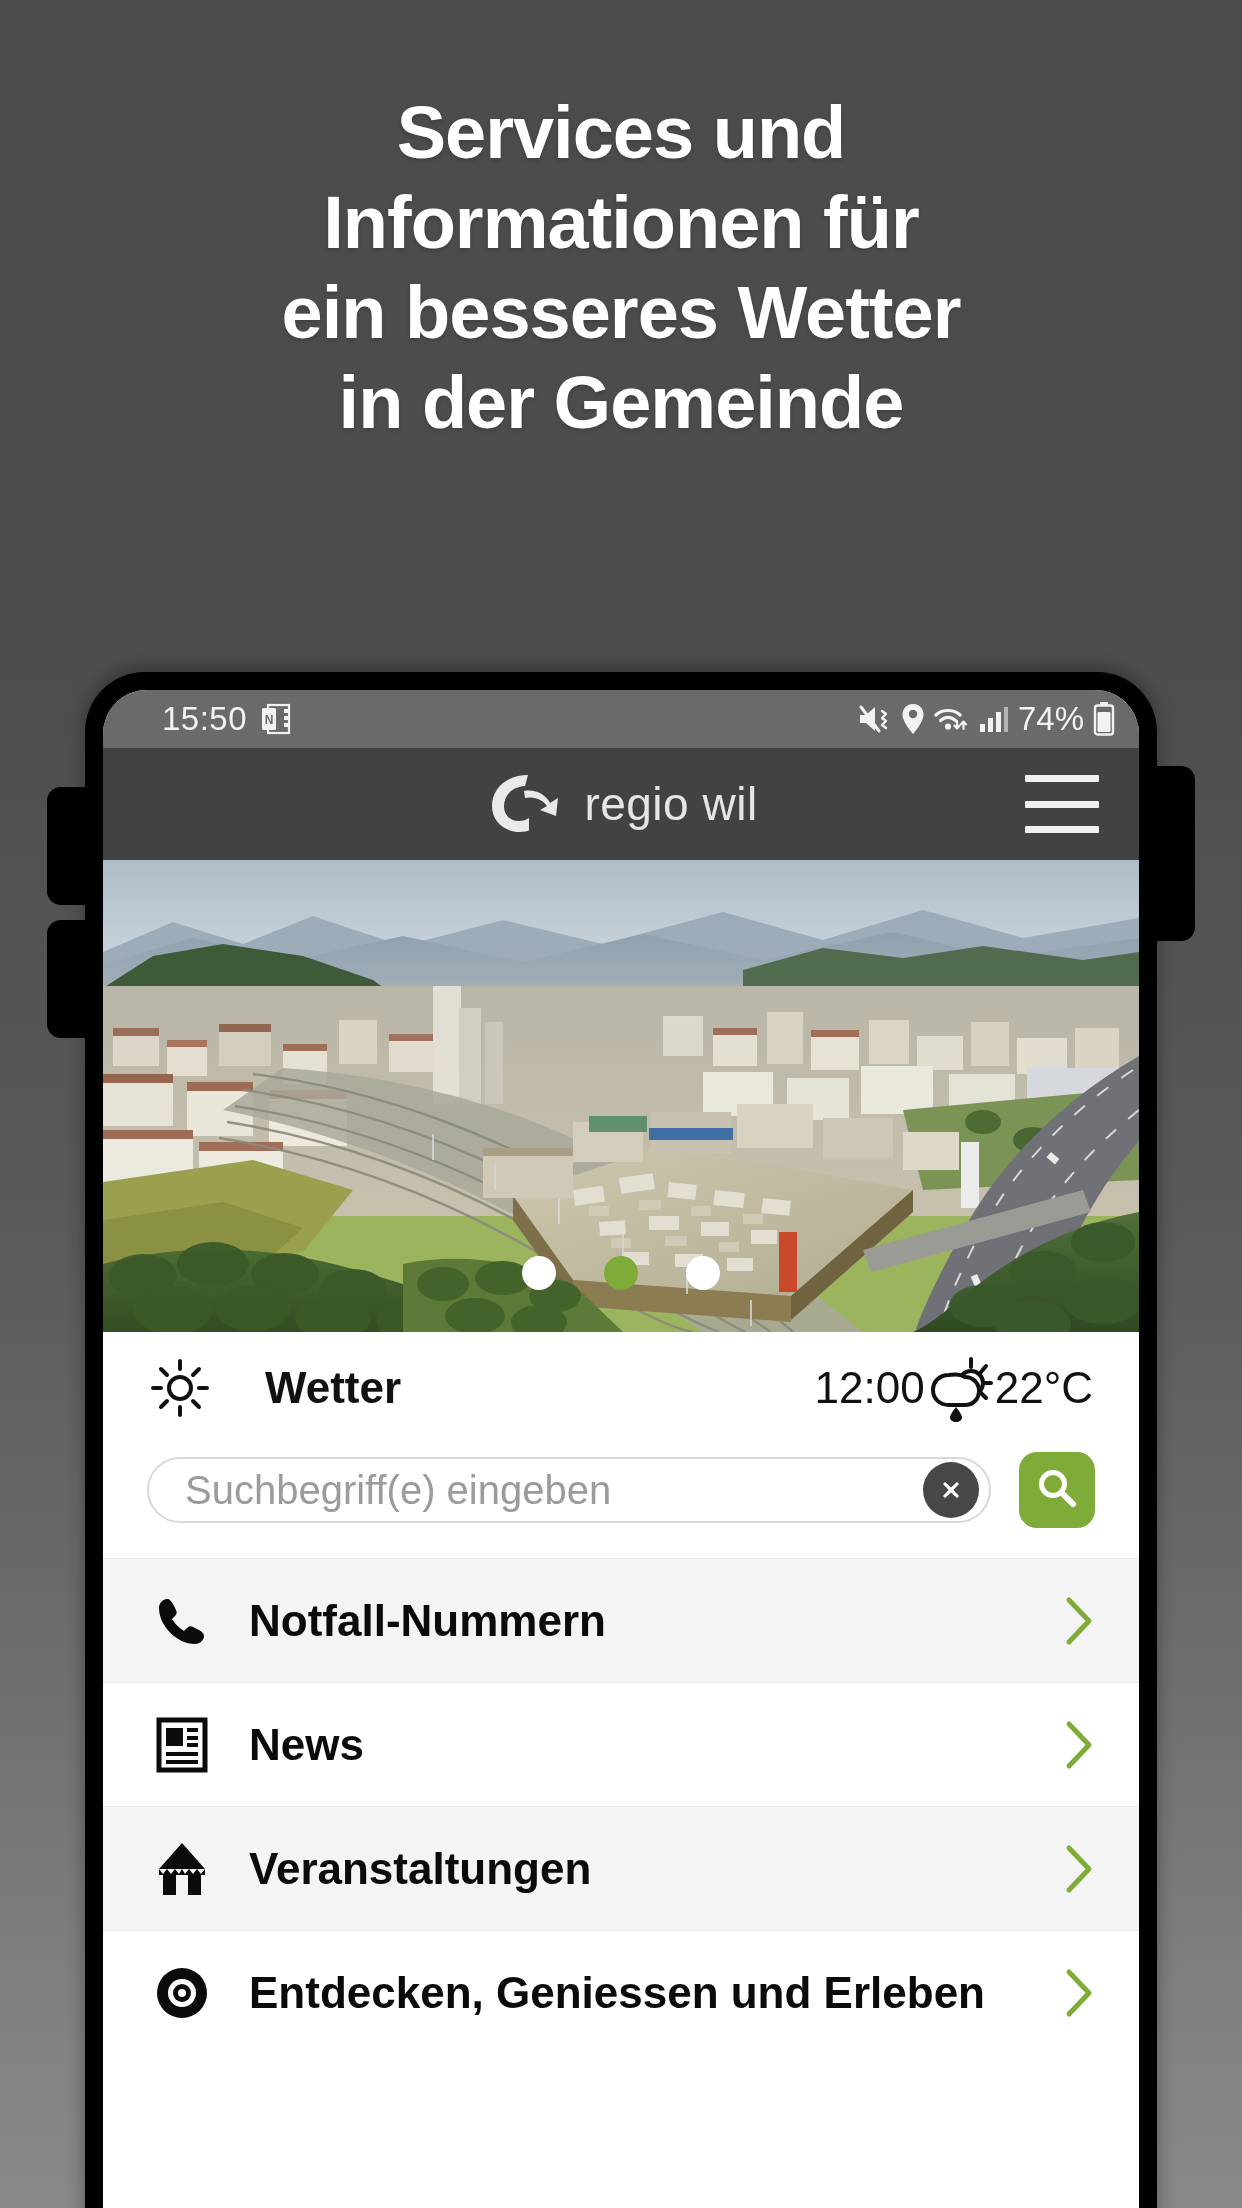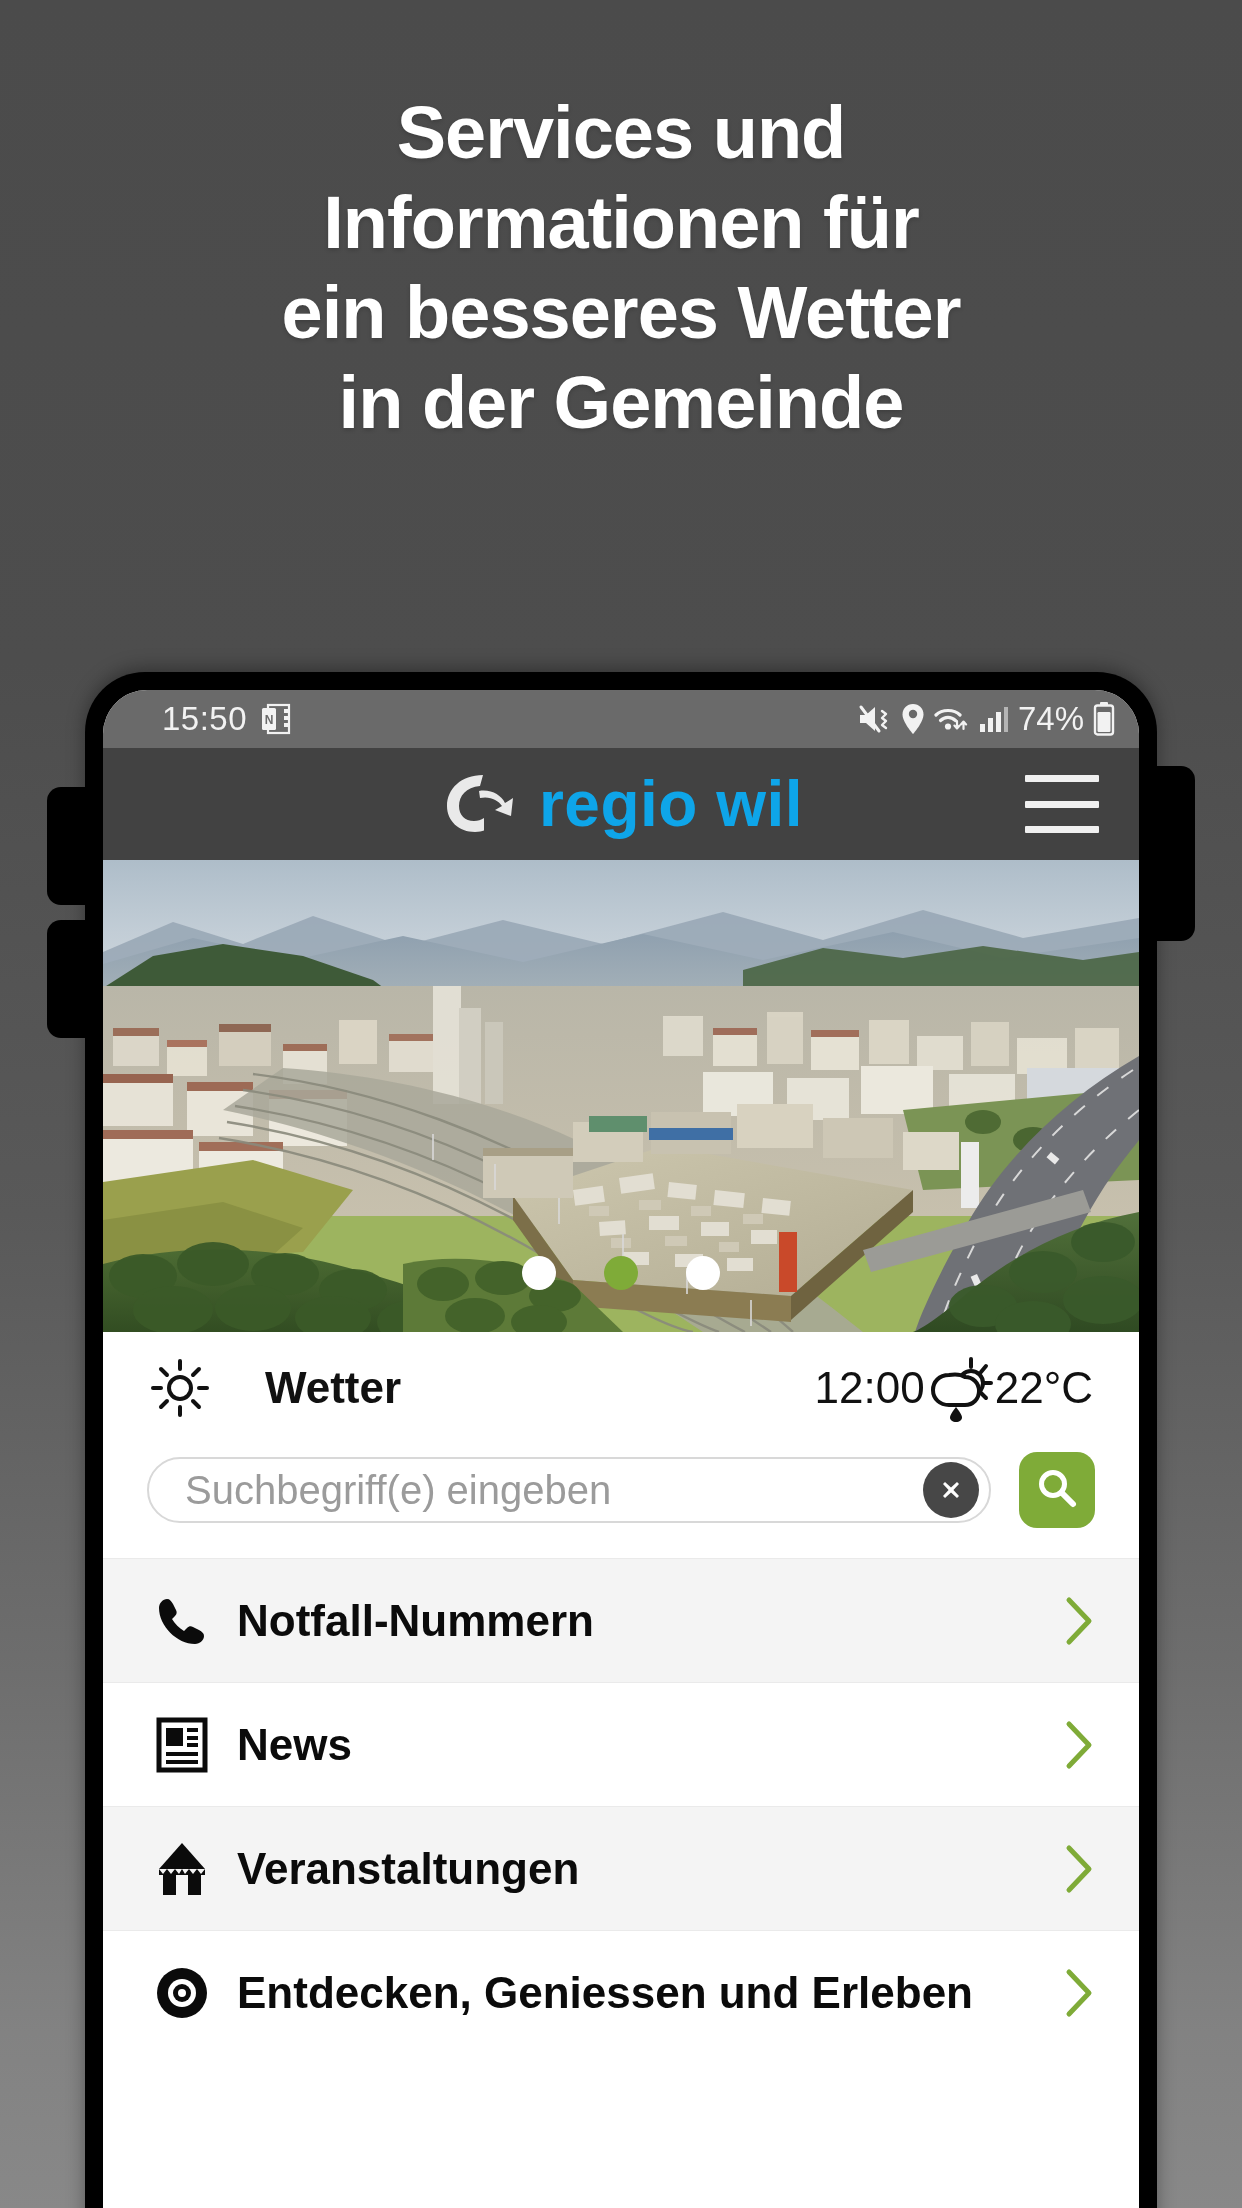--- a/index.html
+++ b/index.html
@@ -63,21 +63,21 @@
   .ico{display:block;}
 
   
   .appbar{
     height:112px;background:#424242;
     display:flex;align-items:center;justify-content:center;
     position:relative;
   }
   .brand{display:flex;align-items:center;gap:14px;}
   .brand-text{
-    color:#0ea5e9;font-size:64px;font-weight:700;letter-spacing:0.5px;
+    color:#e5e5e5;font-size:46px;font-weight:400;letter-spacing:0.5px;
   }
   .hamburger{
     position:absolute;right:40px;top:50%;transform:translateY(-50%);
     width:74px;height:58px;display:flex;flex-direction:column;
     justify-content:space-between;cursor:pointer;
   }
   .hamburger span{display:block;height:7px;background:#f0f0f0;border-radius:1px;}
 
   
   .hero{position:relative;height:472px;overflow:hidden;background:#9db45f;}
@@ -128,21 +128,21 @@
   .list{background:#ffffff;}
   .row{
     display:flex;align-items:center;min-height:124px;
     padding:16px 38px 16px 40px;box-sizing:border-box;
     border-top:1px solid #eaeaea;cursor:pointer;
   }
   .row.alt{background:#f4f4f4;}
   .row-ico{width:78px;flex:none;display:flex;align-items:center;justify-content:center;}
   .row-label{
     font-size:44px;font-weight:700;color:#0b0b0b;line-height:1.18;
-    margin-left:16px;flex:1;padding-right:20px;
+    margin-left:28px;flex:1;padding-right:20px;
   }
   .chev{flex:none;width:44px;display:flex;align-items:center;justify-content:center;}
 </style>
 </head>
 <body>
 
 <div class="stage">
 
   <div class="headline">
     <div>Services und</div>

